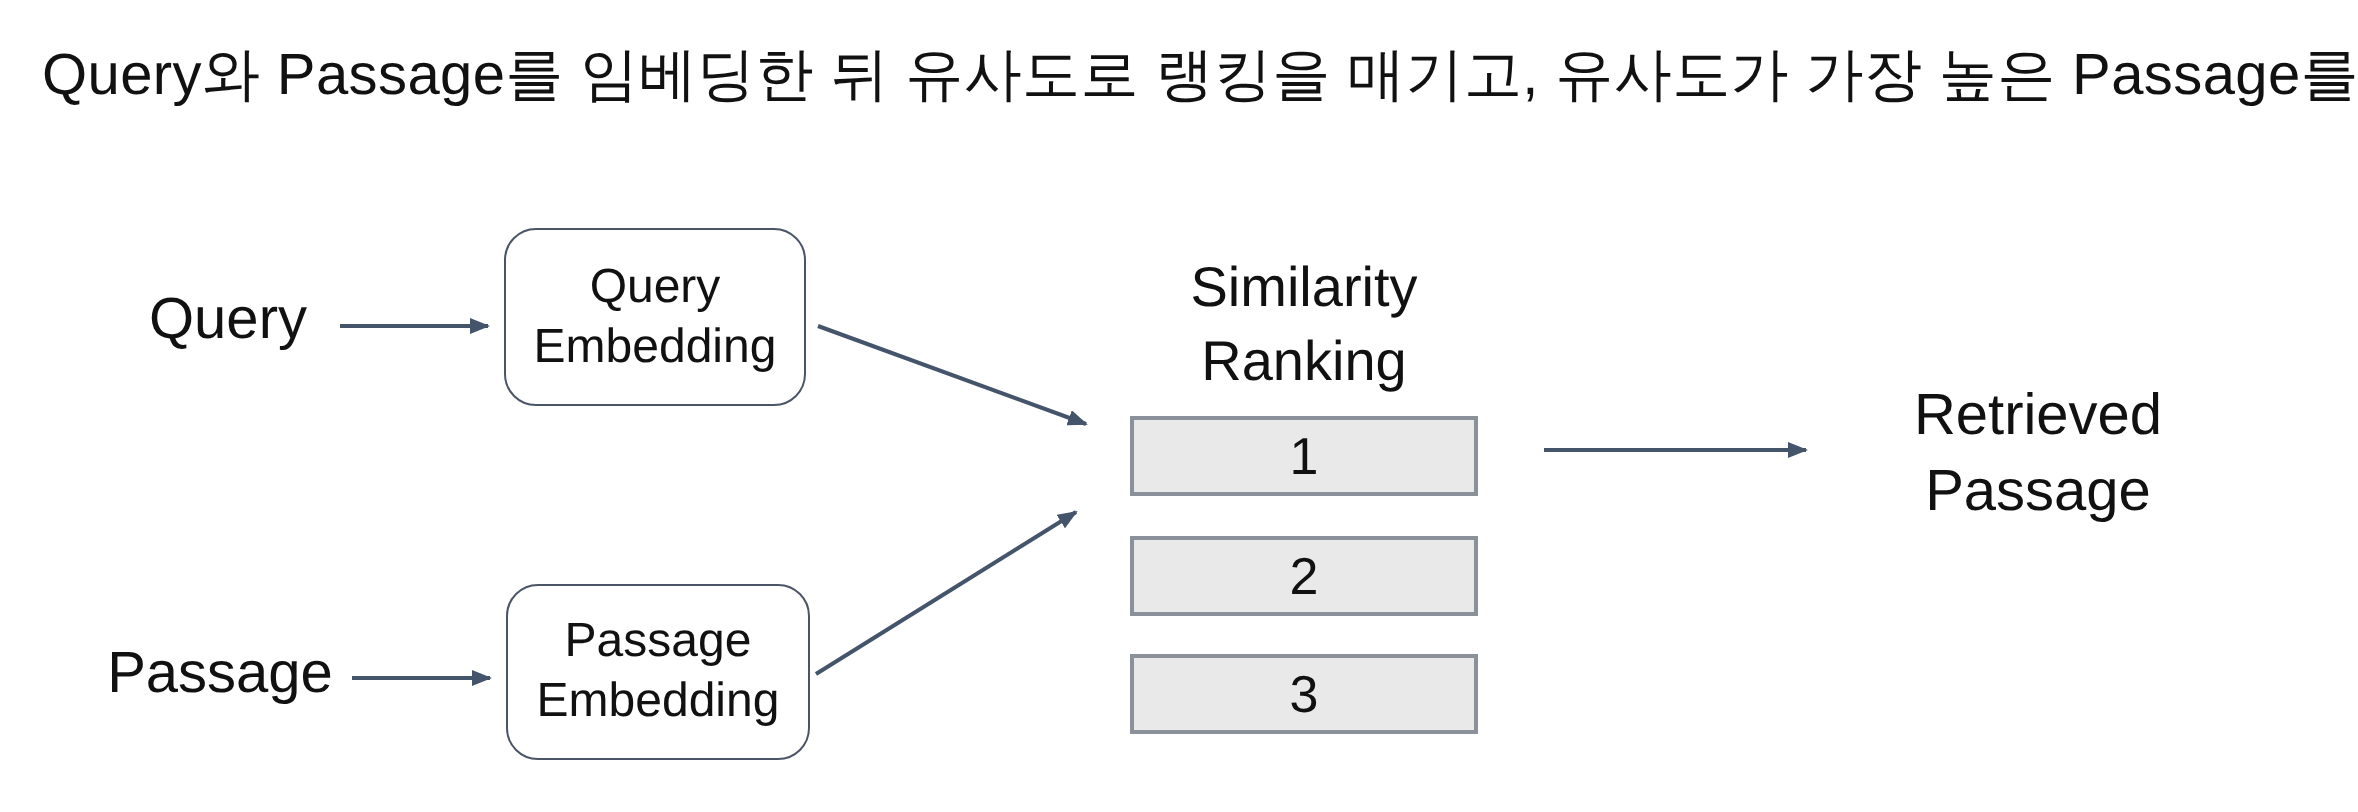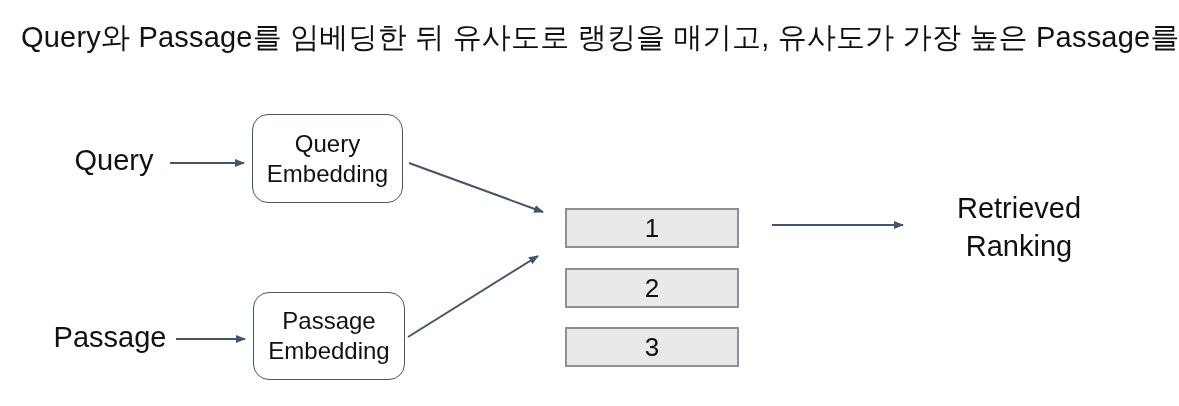--- a/index.html
+++ b/index.html
@@ -119,27 +119,29 @@
 Embedding</span>
   </div>
 
   <div class="label passage-label">Passage</div>
 
   <div class="embed-box passage-embed">
     <span class="pre">Passage
 Embedding</span>
   </div>
 
+  <div class="rank-title pre">Similarity
+Ranking</div>
 
   <div class="rank-box rank-1">
     <span>1</span>
   </div>
   <div class="rank-box rank-2">
     <span>2</span>
   </div>
   <div class="rank-box rank-3">
     <span>3</span>
   </div>
 
   <div class="retrieved-label pre">Retrieved
-Ranking</div>
+Passage</div>
 
 </div>
 
 </body></html>

